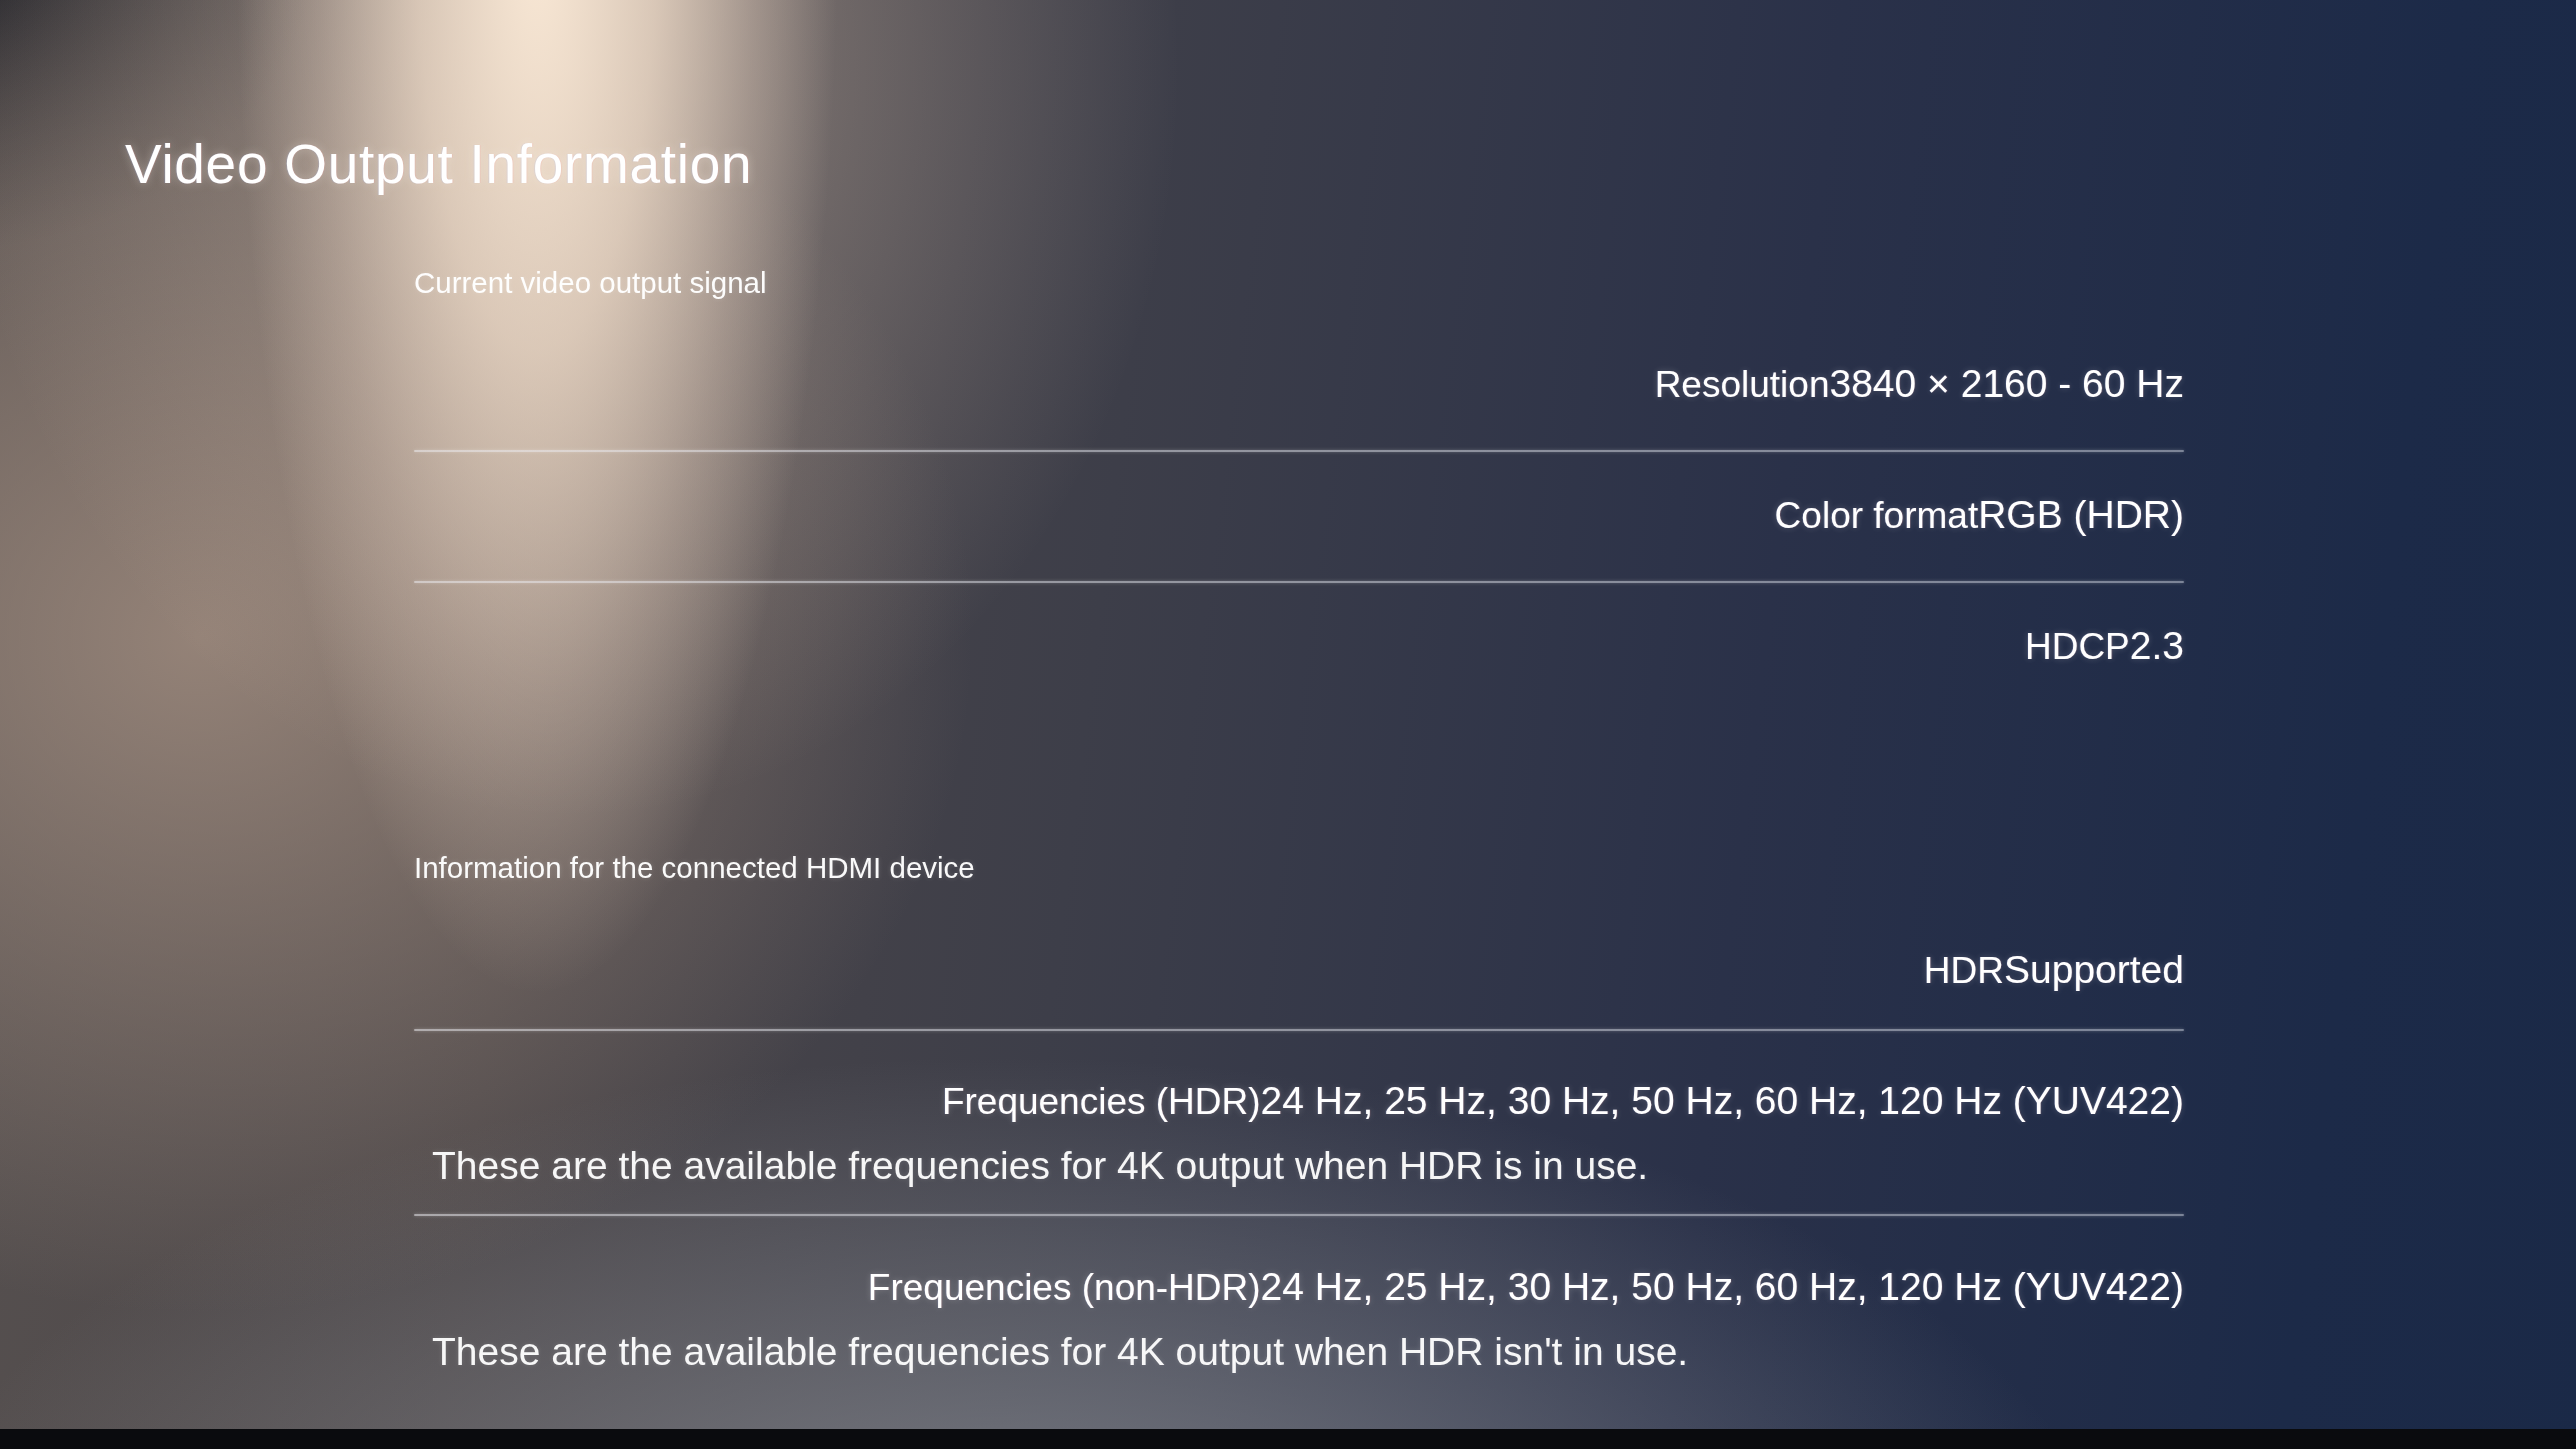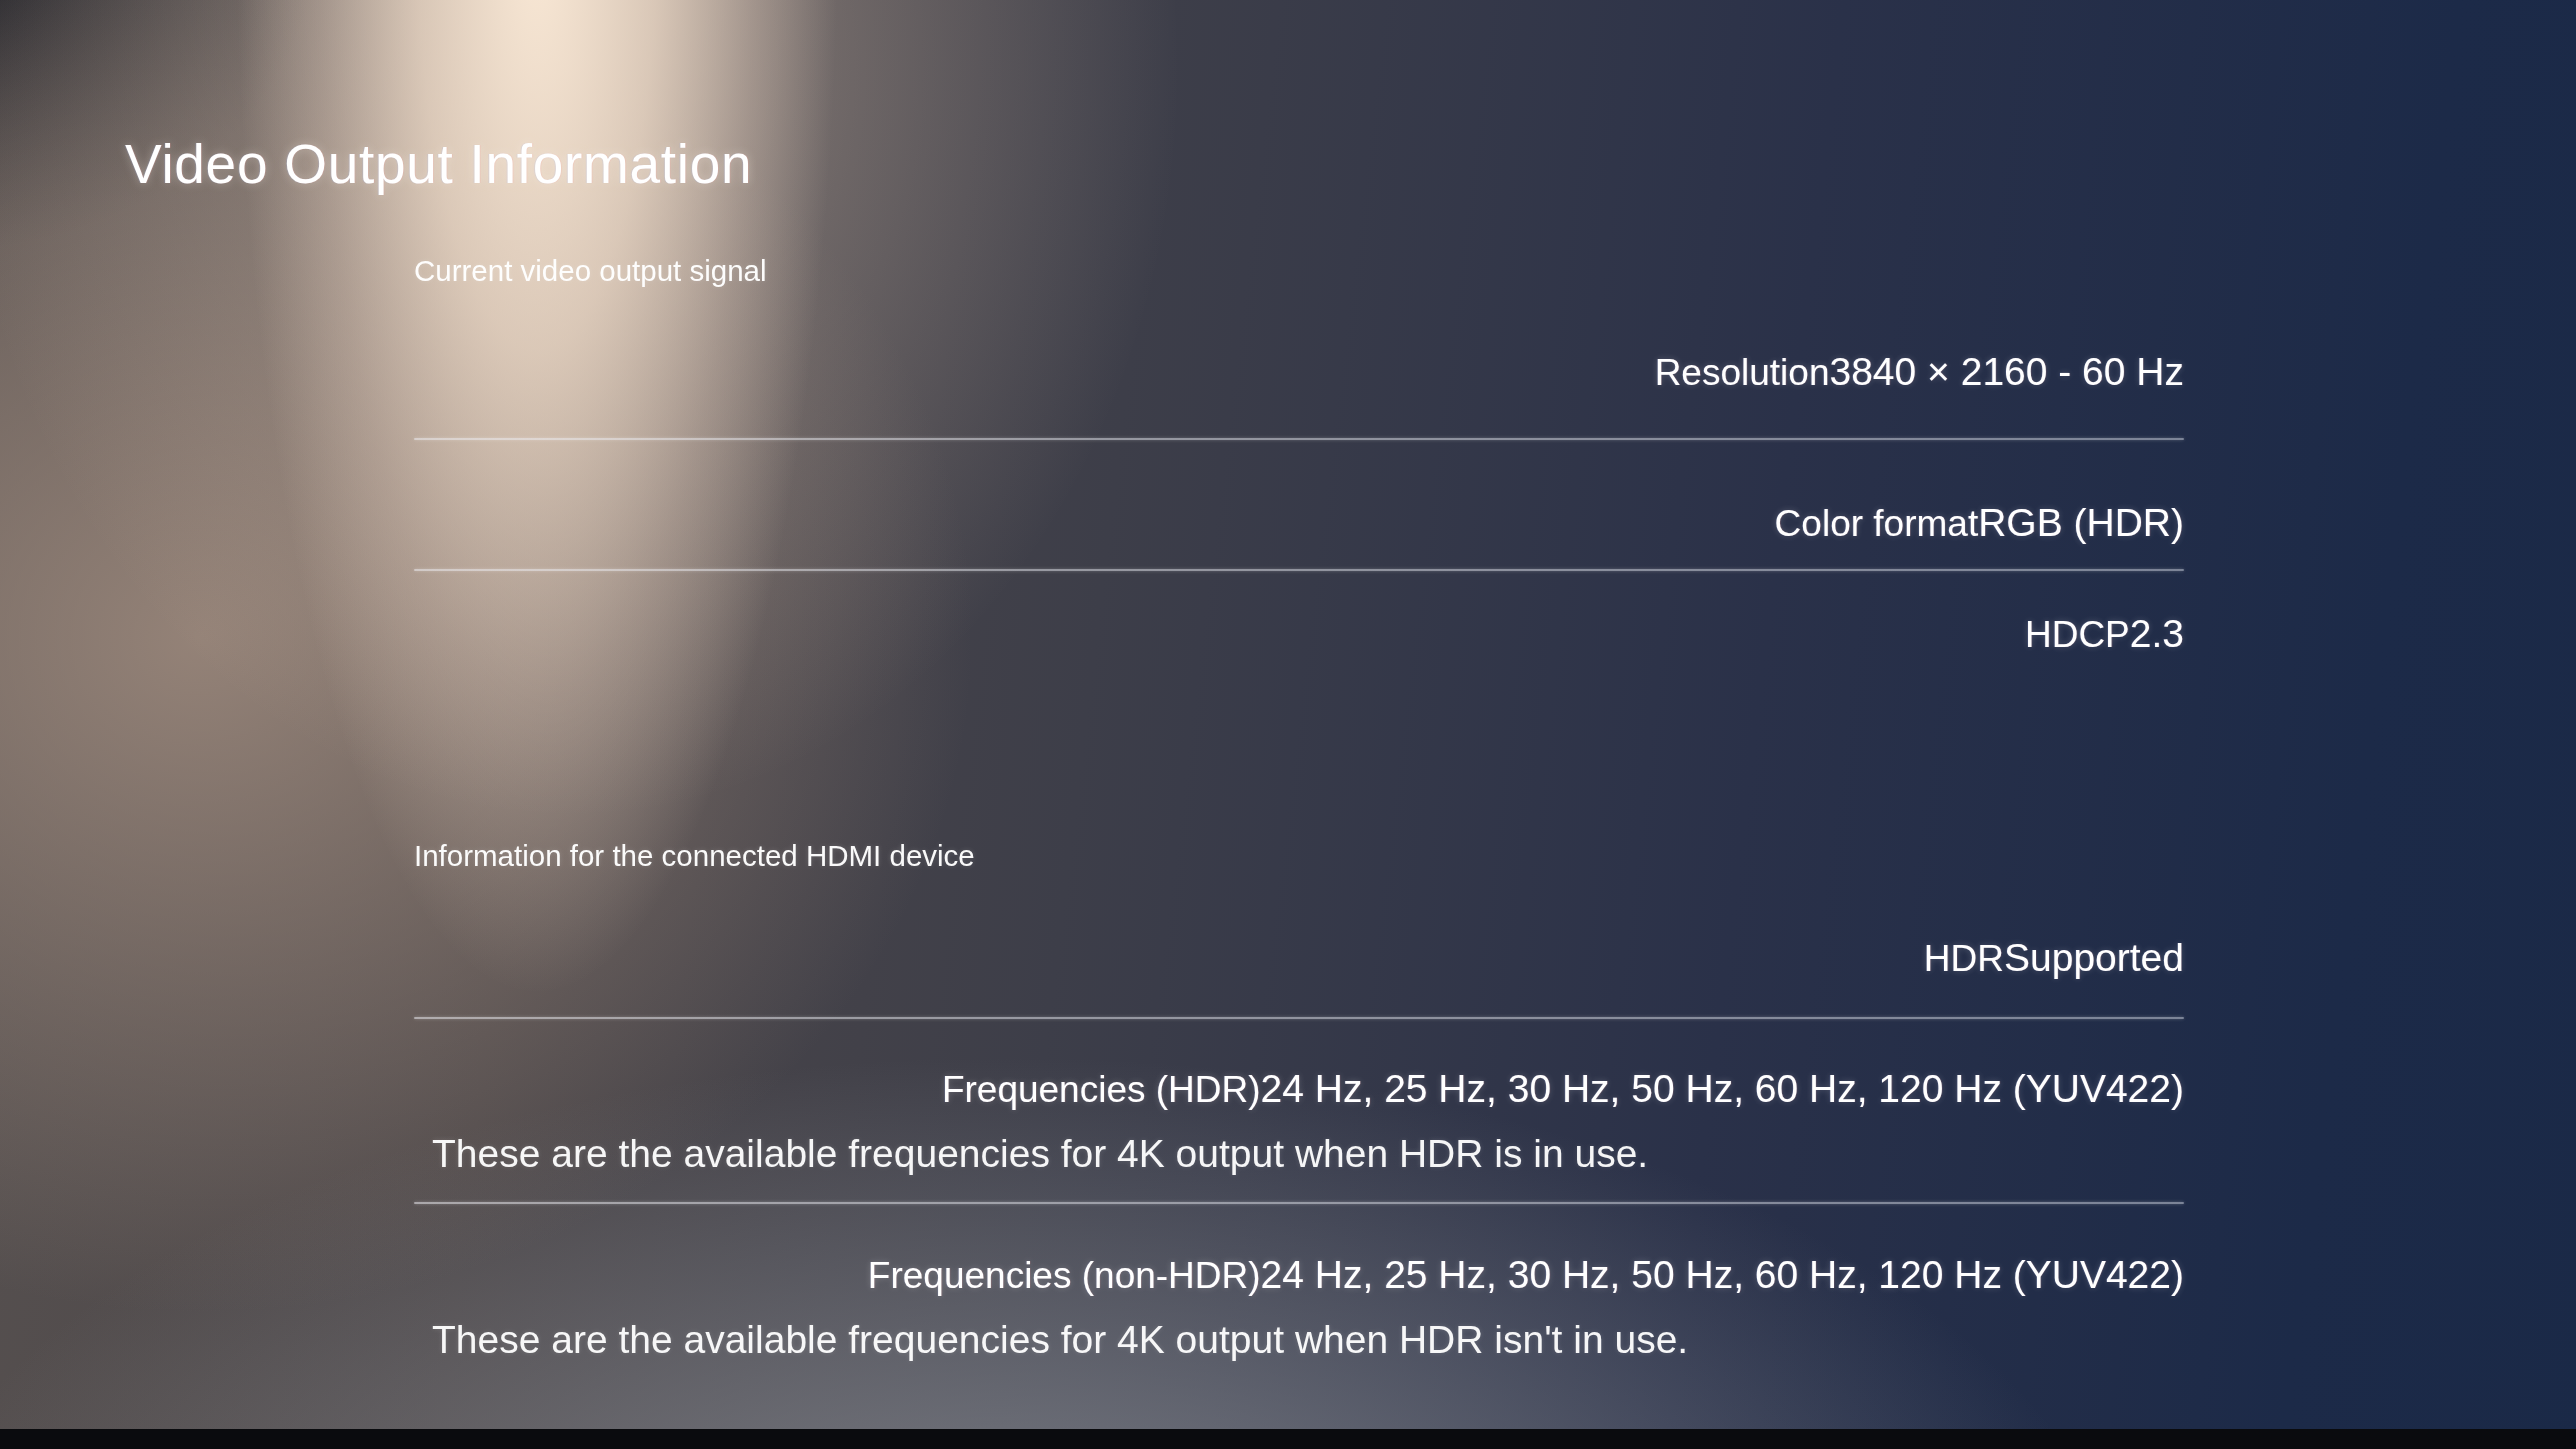--- a/index.html
+++ b/index.html
@@ -59,21 +59,21 @@
     letter-spacing: 0.7px;
     text-shadow:
       0 0 9.4px rgba(255, 245, 235, 0.35),
       1px 0 0.7px rgba(255, 140, 140, 0.18),
       -1px 0 0.7px rgba(140, 170, 255, 0.18);
   }
 
   .content {
     position: absolute;
     left: 414px;
-    top: 0;
+    top: 12px;
     width: 1770px;
     height: 1130px;
   }
 
   .section-label {
     position: absolute;
     left: 0;
     font-size: 29.5px;
     font-weight: 400;
     color: rgba(255, 255, 255, 0.97);
@@ -150,21 +150,21 @@
   <div class="content">
 
     <div class="section-label" style="top: 254px;">Current video output signal</div>
 
     <div class="row" style="top: 350px;">
       <span class="row-label">Resolution</span>
       <span class="row-value">3840 × 2160 - 60 Hz</span>
     </div>
     <div class="divider" style="top: 438px;"></div>
 
-    <div class="row" style="top: 481px; margin-top: 20px;">
+    <div class="row" style="top: 481px;">
       <span class="row-label">Color format</span>
       <span class="row-value">RGB (HDR)</span>
     </div>
     <div class="divider" style="top: 569px;"></div>
 
     <div class="row" style="top: 612px;">
       <span class="row-label">HDCP</span>
       <span class="row-value">2.3</span>
     </div>
 

